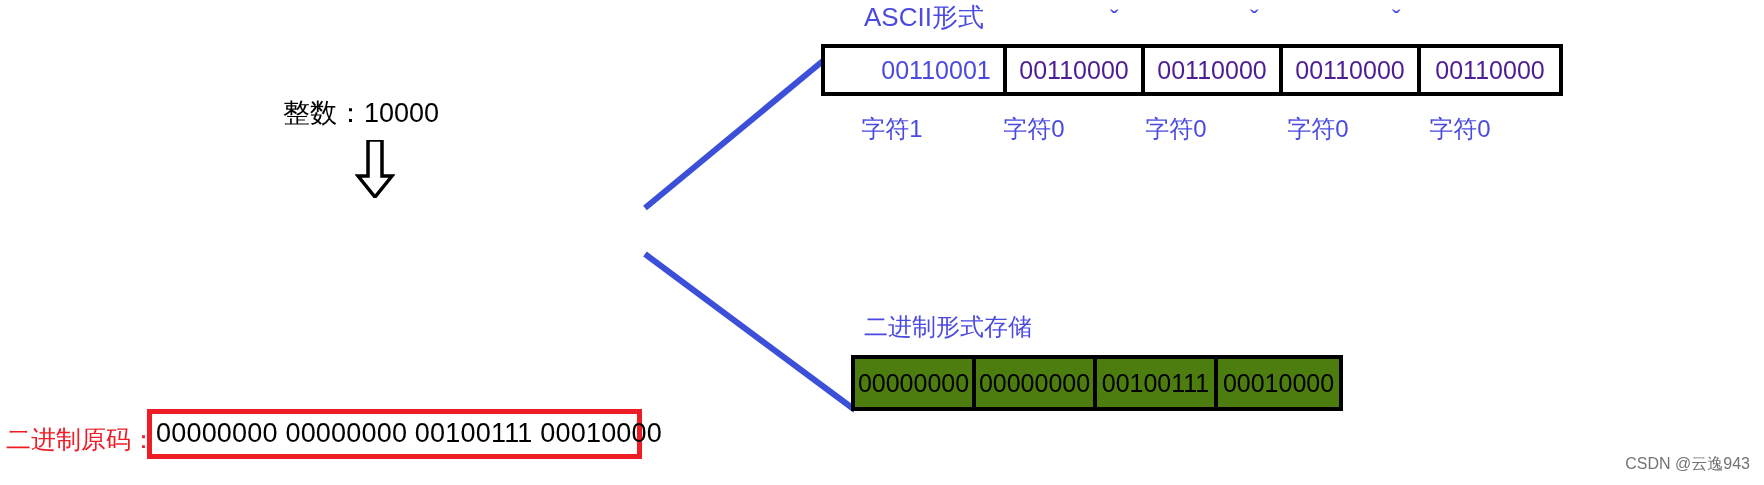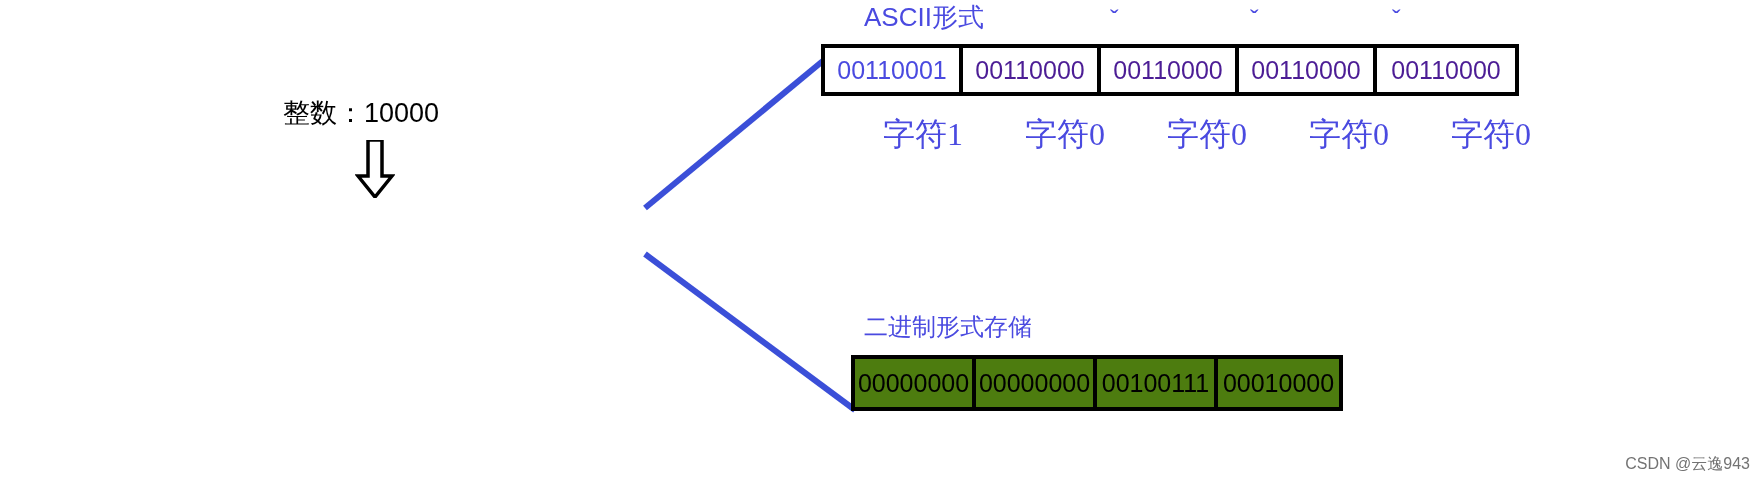--- a/index.html
+++ b/index.html
@@ -51,41 +51,41 @@
     position:absolute;left:864px;top:0px;
     font-size:26px;color:#4a4ae0;white-space:nowrap;
   }
   #ascii-table{
     position:absolute;left:821px;top:44px;
     height:52px;
     display:flex;
     border:4px solid #000000;
     box-sizing:border-box;
     background:#ffffff;
+    padding-left:44px;
   }
   #ascii-table .cell{
     width:138px;height:100%;
     display:flex;align-items:center;justify-content:center;
     border-right:4px solid #000000;
     box-sizing:border-box;
     font-size:25px;color:#4c1d95;
     background:#ffffff;
   }
   #ascii-table .cell:last-child{border-right:none;}
   #ascii-table .cell.accent{color:#4a4ae0;}
   #ascii-captions{
     position:absolute;left:821px;top:113px;
     display:flex;
   }
   #ascii-captions .cap{
     width:142px;
-    text-align:right;
-    font-size:32px;color:#4a4ae0;
+    text-align:center;
+    font-size:24px;color:#4a4ae0;
     white-space:nowrap;
-    font-family:Liberation Serif, serif;
   }
   .tick-mark{
     position:absolute;
     font-size:26px;color:#4a4ae0;
     top:-4px;
   }
 
   
   #bin-title{
     position:absolute;left:864px;top:311px;
@@ -126,20 +126,25 @@
   </svg>
 
   <div id="int-label">整数：10000</div>
 
   <div id="down-arrow">
     <svg width="40" height="58" viewBox="0 0 40 58">
       <polygon points="13,0 27,0 27,36 37,36 20,57 3,36 13,36" fill="#ffffff" stroke="#000000" stroke-width="3.5"></polygon>
     </svg>
   </div>
 
+  <div id="binary-row">
+    <div id="binary-caption-label">二进制原码：</div>
+    <div id="red-box"></div>
+    <div id="red-box-value">00000000 00000000 00100111 00010000</div>
+  </div>
 
 
   <div id="ascii-title">ASCII形式</div>
 
   <span class="tick-mark" style="left:1110px;top:4px;">ˇ</span>
   <span class="tick-mark" style="left:1250px;top:4px;">ˇ</span>
   <span class="tick-mark" style="left:1392px;top:4px;">ˇ</span>
 
   <div id="ascii-table">
     <div class="cell accent">00110001</div>

